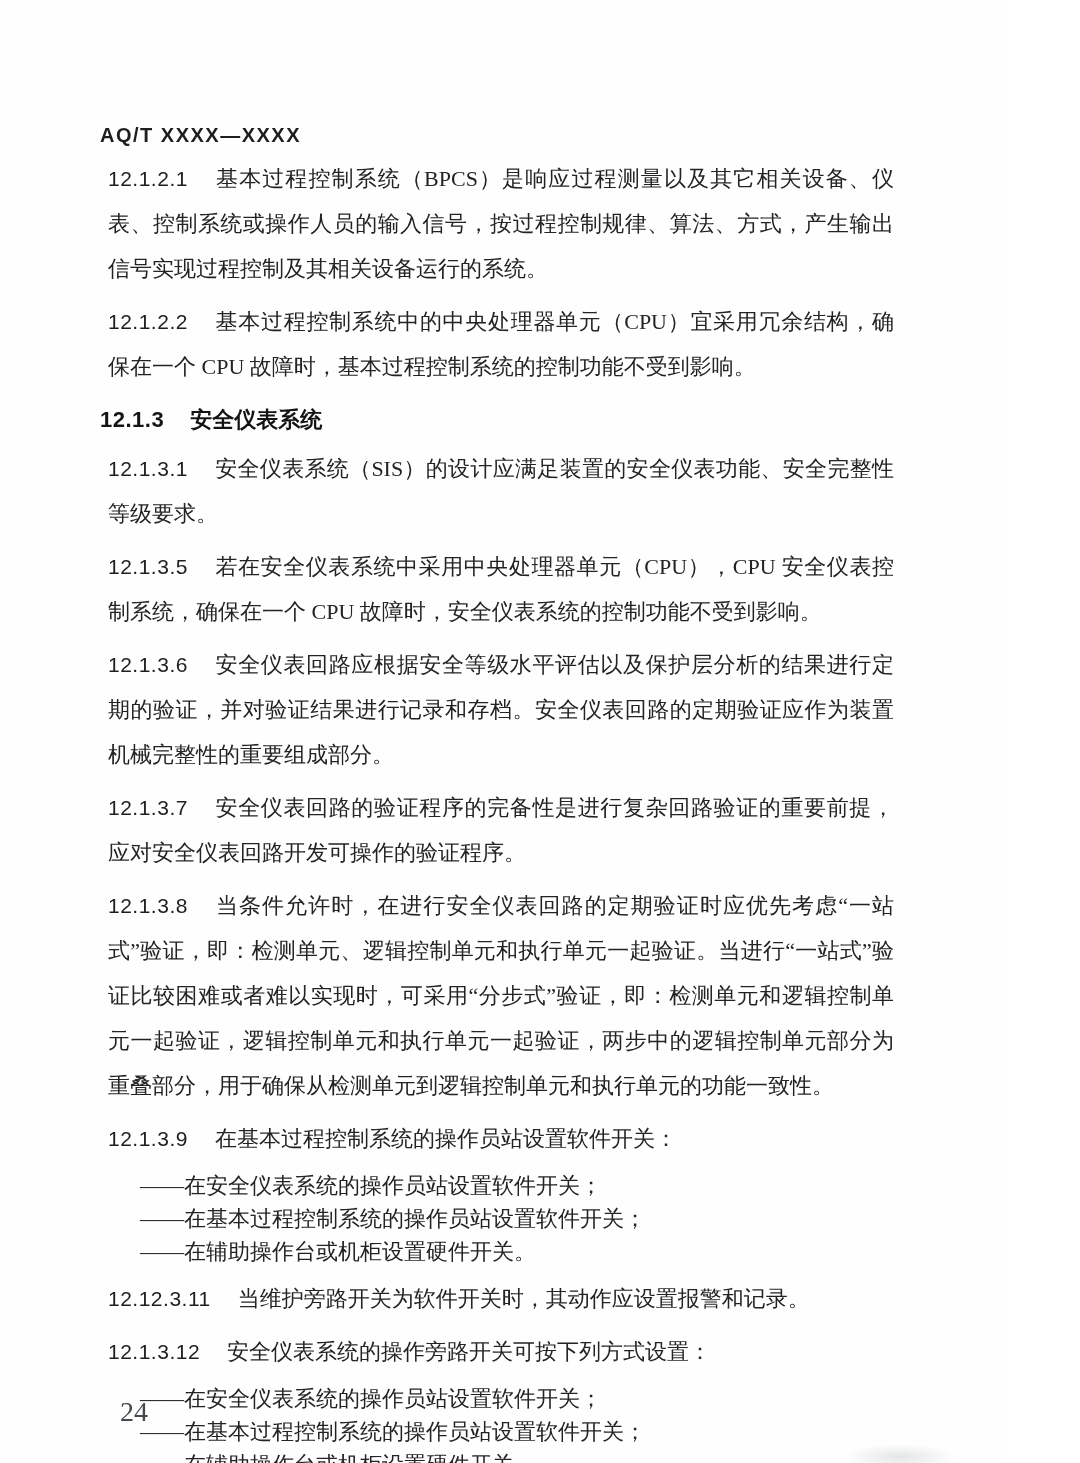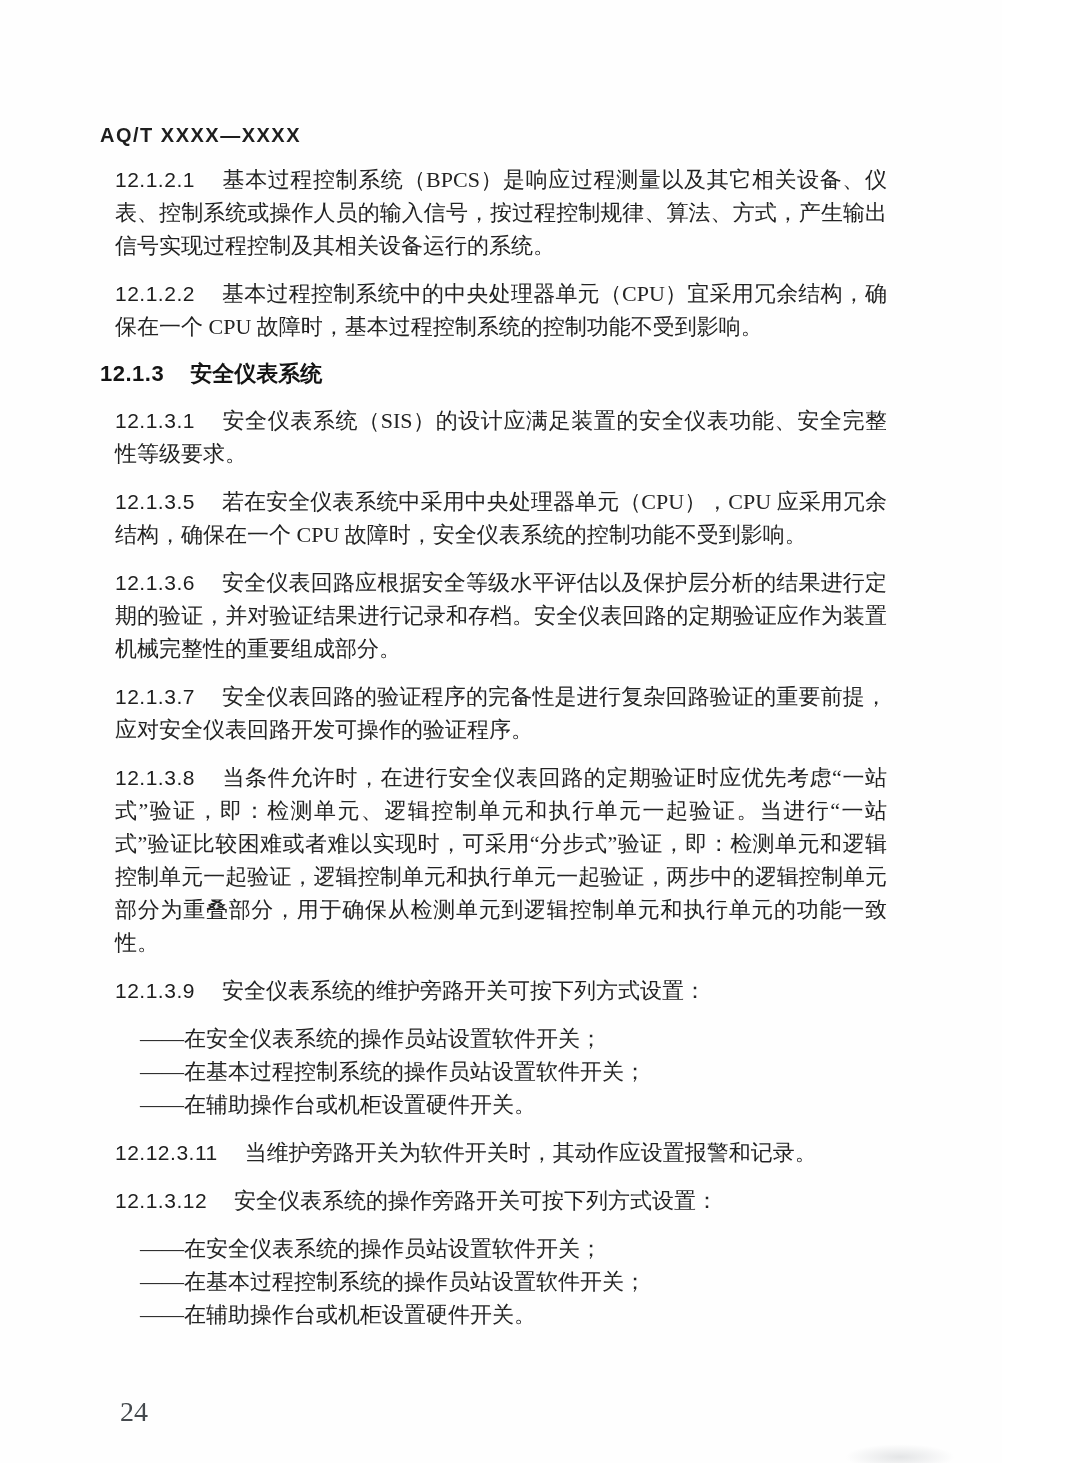--- a/index.html
+++ b/index.html
@@ -37,23 +37,23 @@
     margin: 16px 0 11px 0;
   }
   .heading.first {
     margin-top: 28px;
   }
   .heading-num {
     margin-right: 26px;
     letter-spacing: 0.5px;
   }
   .para {
-    margin: 15px;
+    margin: 8px;
     font-size: 22px;
-    line-height: 33px;
+    line-height: 45px;
     text-align: justify;
     text-justify: inter-ideograph;
     color: #232323;
   }
   .clause-num {
     font-family: "Liberation Sans", "DejaVu Sans", sans-serif;
     font-size: 21px;
     letter-spacing: 0.5px;
     color: #1e1e1e;
     margin-right: 27px;
@@ -108,37 +108,37 @@
     </div>
 
     <p class="para">
       <span class="clause-num">12.1.3.1</span><span>安全仪表系统（SIS）的设计应满足装置的安全仪表功能、安全完整性等级要求。</span>
     </p>
 
 
 
 
     <p class="para">
-      <span class="clause-num">12.1.3.5</span><span>若在安全仪表系统中采用中央处理器单元（CPU），CPU 应采用冗余结构，确保在一个 CPU 故障时，安全仪表系统的控制功能不受到影响。</span>
+      <span class="clause-num">12.1.3.5</span><span>若在安全仪表系统中采用中央处理器单元（CPU），CPU 安全仪表控制系统，确保在一个 CPU 故障时，安全仪表系统的控制功能不受到影响。</span>
     </p>
 
     <p class="para">
       <span class="clause-num">12.1.3.6</span><span>安全仪表回路应根据安全等级水平评估以及保护层分析的结果进行定期的验证，并对验证结果进行记录和存档。安全仪表回路的定期验证应作为装置机械完整性的重要组成部分。</span>
     </p>
 
     <p class="para">
       <span class="clause-num">12.1.3.7</span><span>安全仪表回路的验证程序的完备性是进行复杂回路验证的重要前提，应对安全仪表回路开发可操作的验证程序。</span>
     </p>
 
     <p class="para">
       <span class="clause-num">12.1.3.8</span><span>当条件允许时，在进行安全仪表回路的定期验证时应优先考虑“一站式”验证，即：检测单元、逻辑控制单元和执行单元一起验证。当进行“一站式”验证比较困难或者难以实现时，可采用“分步式”验证，即：检测单元和逻辑控制单元一起验证，逻辑控制单元和执行单元一起验证，两步中的逻辑控制单元部分为重叠部分，用于确保从检测单元到逻辑控制单元和执行单元的功能一致性。</span>
     </p>
 
     <p class="para">
-      <span class="clause-num">12.1.3.9</span><span>安全仪表系统的维护旁路开关可按下列方式设置：</span>
+      <span class="clause-num">12.1.3.9</span><span>在基本过程控制系统的操作员站设置软件开关：</span>
     </p>
 
     <div class="dash-list">
       <div class="dash-item">——在安全仪表系统的操作员站设置软件开关；</div>
       <div class="dash-item">——在基本过程控制系统的操作员站设置软件开关；</div>
       <div class="dash-item">——在辅助操作台或机柜设置硬件开关。</div>
     </div>
 
 
     <p class="para">

